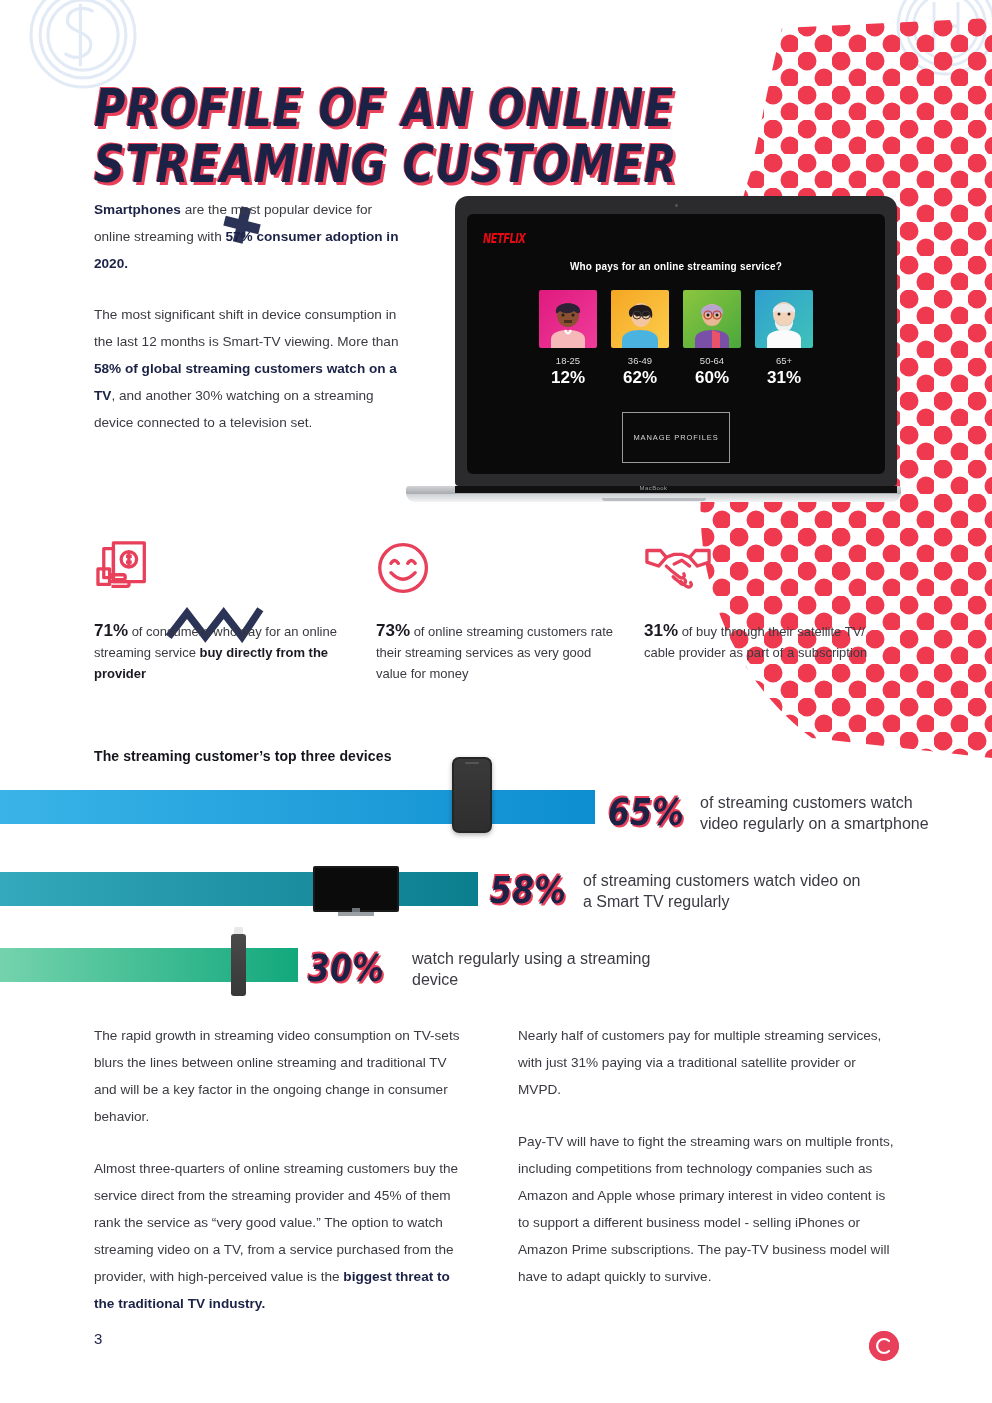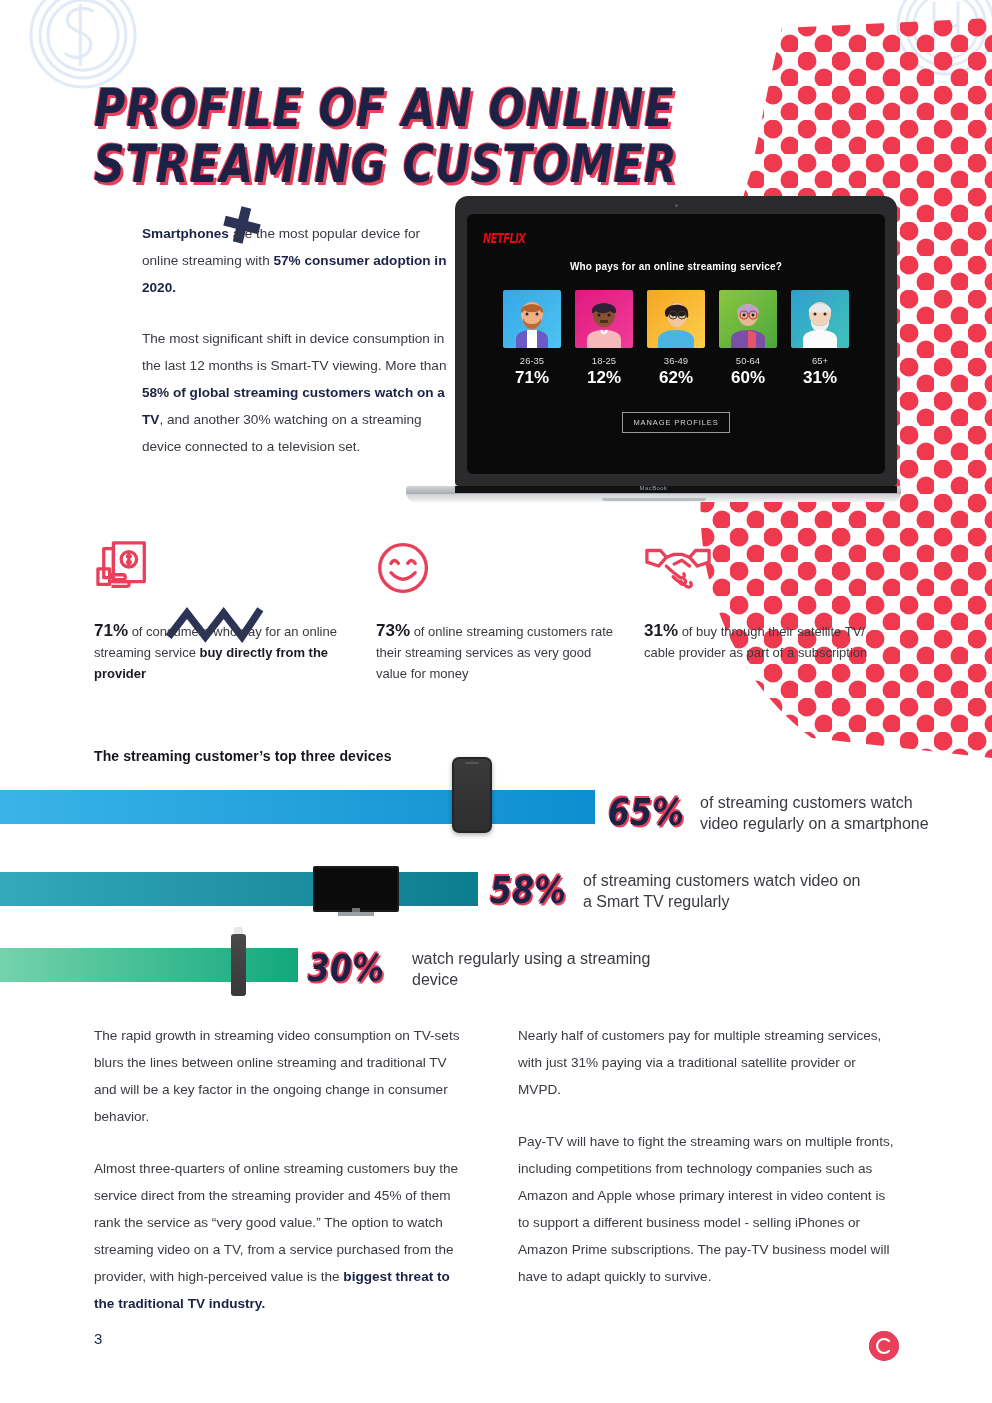--- a/index.html
+++ b/index.html
@@ -36,21 +36,21 @@
     font-size: 46px; line-height: 50px;
     letter-spacing: 1px;
     color: #1b2246;
     text-shadow: 3px 3px 0 #e8405a, -1px -1px 0 #e8405a;
     transform: scaleX(.93) scaleY(1.12);
     transform-origin: left top;
     white-space: pre-line;
   }
 
   
-  .intro { position: absolute; left: 94px; top: 220px; width: 318px; margin-left: 48px; }
+  .intro { position: absolute; left: 94px; top: 196px; width: 318px; }
   .intro p { font-size: 13.6px; line-height: 27px; color: #3a3a42; margin-bottom: 24px; }
   .intro p:last-child { margin-bottom: 0; }
   .intro b { color: #1b2246; font-weight: 700; }
 
   
   .laptop { position: absolute; left: 406px; top: 196px; width: 495px; height: 306px; }
   .lid {
     position: absolute; left: 49px; top: 0; width: 442px; height: 290px;
     background: #2b2b2d; border-radius: 13px 13px 4px 4px;
     padding: 18px 12px 12px 12px;
@@ -69,21 +69,21 @@
     margin-top: 16px; letter-spacing: .2px;
   }
   .profiles { display: flex; justify-content: center; gap: 14px; margin-top: 18px; }
   .profile { width: 58px; text-align: center; }
   .avatar { width: 58px; height: 58px; border-radius: 2px; position: relative; overflow: hidden; }
   .av-age { color: #ddd; font-size: 9.5px; margin-top: 7px; }
   .av-pct { color: #fff; font-size: 17px; font-weight: 700; margin-top: 2px; }
   .manage {
     margin: 24px auto 0; display: block; width: 108px; text-align: center;
     border: 1px solid #9a9a9a; color: #d5d5d5; font-size: 7.5px; letter-spacing: .9px;
-    padding: 5px 0; background: transparent;
+    padding: 20px 0; background: transparent;
   }
   .base {
     position: absolute; left: 0; bottom: 0; width: 495px; height: 16px;
     background: linear-gradient(#d2d4d6, #a9acb0 48%, #cfd2d5 52%, #f2f3f4);
     border-radius: 3px 3px 9px 9px;
   }
   .base-strip { position:absolute; left:49px; top:0; width:442px; height:7px; background:#111; }
   .base-label { position: absolute; left: 0; top: -1px; width: 495px; text-align: center;
                 color: #9aa0a4; font-size: 6px; letter-spacing: .4px; }
   .notch { position: absolute; left: 50%; margin-left: -52px; bottom: 1px; width: 104px; height: 3px;
@@ -213,37 +213,20 @@
     </p>
   </div>
 
   <div class="laptop">
     <div class="lid">
       <div class="camdot"></div>
       <div class="screen">
         <div class="netflix-logo">NETFLIX</div>
         <div class="screen-q">Who pays for an online streaming service?</div>
         <div class="profiles">
-          <div class="profile">
-            <div class="avatar" style="background:linear-gradient(135deg,#35a7e8,#4fc3f0)">
-              <svg viewBox="0 0 58 58" width="58" height="58">
-                  <g>
-                    <ellipse cx="29" cy="24" rx="11" ry="12" fill="#f0b189"></ellipse>
-                    <path d="M18 21c0-9 22-9 22 0 0 3-2 2-3-1-3 3-13 3-16 0-1 3-3 4-3 1z" fill="#b5622e"></path>
-                    <path d="M20 28c2 8 16 8 18 0 1 6-4 11-9 11s-10-5-9-11z" fill="#c06a31"></path>
-                    <path d="M13 58v-9c0-6 7-9 16-9s16 3 16 9v9z" fill="#6b5bc4"></path>
-                    <path d="M24 40h10v18H24z" fill="#fff"></path>
-                    <circle cx="24" cy="24" r="1.5" fill="#2b2b2b"></circle>
-                    <circle cx="34" cy="24" r="1.5" fill="#2b2b2b"></circle>
-                  </g>
-                </svg>
-            </div>
-            <div class="av-age">26-35</div>
-            <div class="av-pct">71%</div>
-          </div>
           <div class="profile">
             <div class="avatar" style="background:linear-gradient(135deg,#e0197f,#ef3d9a)">
               <svg viewBox="0 0 58 58" width="58" height="58">
                   <g>
                     <ellipse cx="29" cy="25" rx="11" ry="12" fill="#8a5031"></ellipse>
                     <path d="M17 20c1-9 23-9 24 0 1 5-4 3-6 1-4 3-10 3-14 0-2 2-5 4-4-1z" fill="#2d2136"></path>
                     <path d="M25 30h8v3h-8z" fill="#4a2d1c"></path>
                     <path d="M12 58v-9c0-6 8-9 17-9s17 3 17 9v9z" fill="#f6b8b8"></path>
                     <path d="M26 40q3 7 6 0" fill="none" stroke="#fff" stroke-width="2"></path>
                     <circle cx="24" cy="25" r="1.5" fill="#1e1e1e"></circle>

